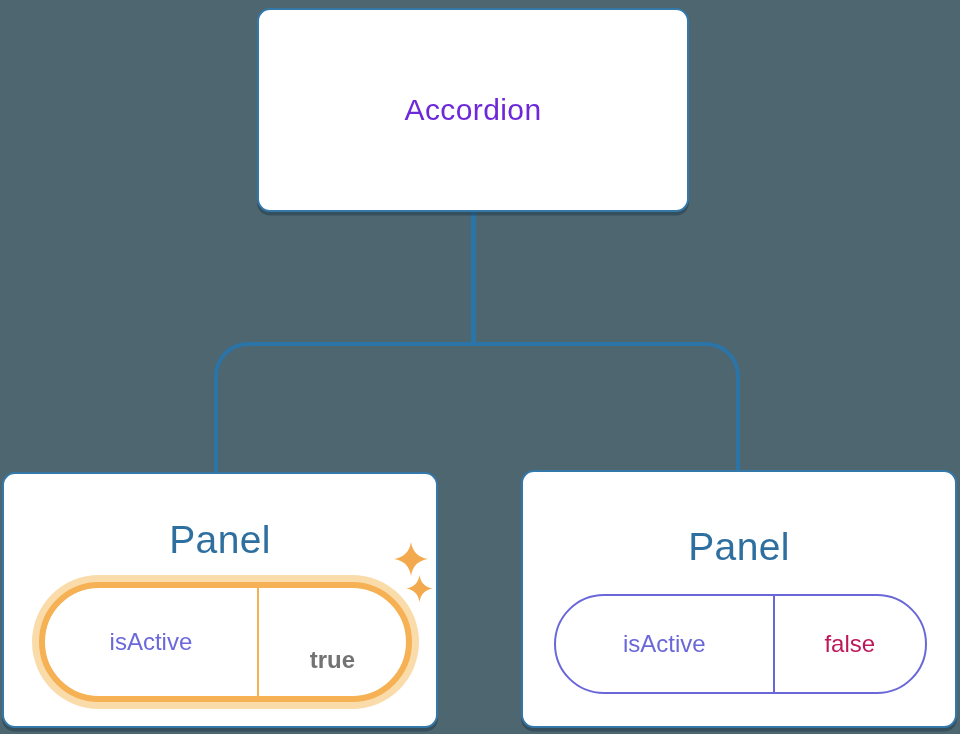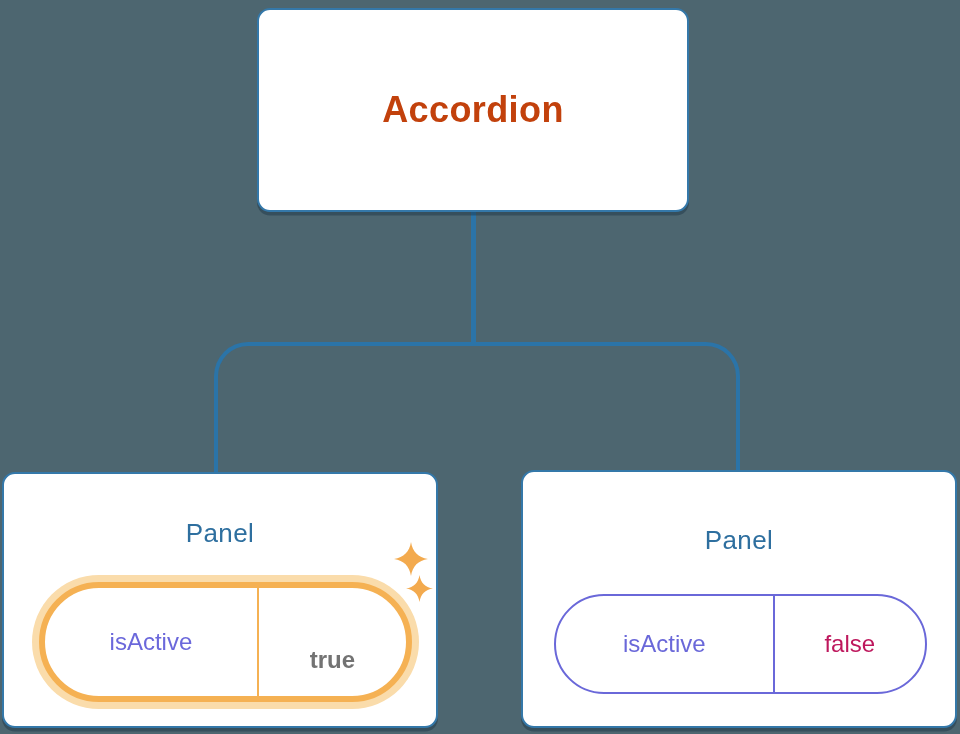--- a/index.html
+++ b/index.html
@@ -21,34 +21,34 @@
     border: 2.5px solid #3478A9;
     border-radius: 13px;
     box-shadow: 0 3.5px 0 rgba(27, 52, 68, 0.45);
   }
   .node-accordion {
     left: 257px; top: 8px;
     width: 432px; height: 204px;
     display: flex; align-items: center; justify-content: center;
   }
   .node-label {
-    color: #c2410c;
-    font-size: 36px;
-    font-weight: 700;
+    color: #6d28d9;
+    font-size: 30px;
+    font-weight: 400;
     letter-spacing: 0.4px;
   }
   .node-panel-left  { left: 2px;   top: 472px; width: 436px; height: 256px; }
   .node-panel-right { left: 521px; top: 470px; width: 436px; height: 258px; }
 
   .panel-title {
     position: absolute;
     left: 0; width: 100%;
     text-align: center;
     color: #2E6F9F;
-    font-size: 26px;
+    font-size: 39px;
     font-weight: 500;
     letter-spacing: 0.4px;
   }
   .node-panel-left  .panel-title { top: 44px; }
   .node-panel-right .panel-title { top: 53px; }
 
   
   .connector-stem {
     position: absolute;
     left: 471px; top: 211px;

